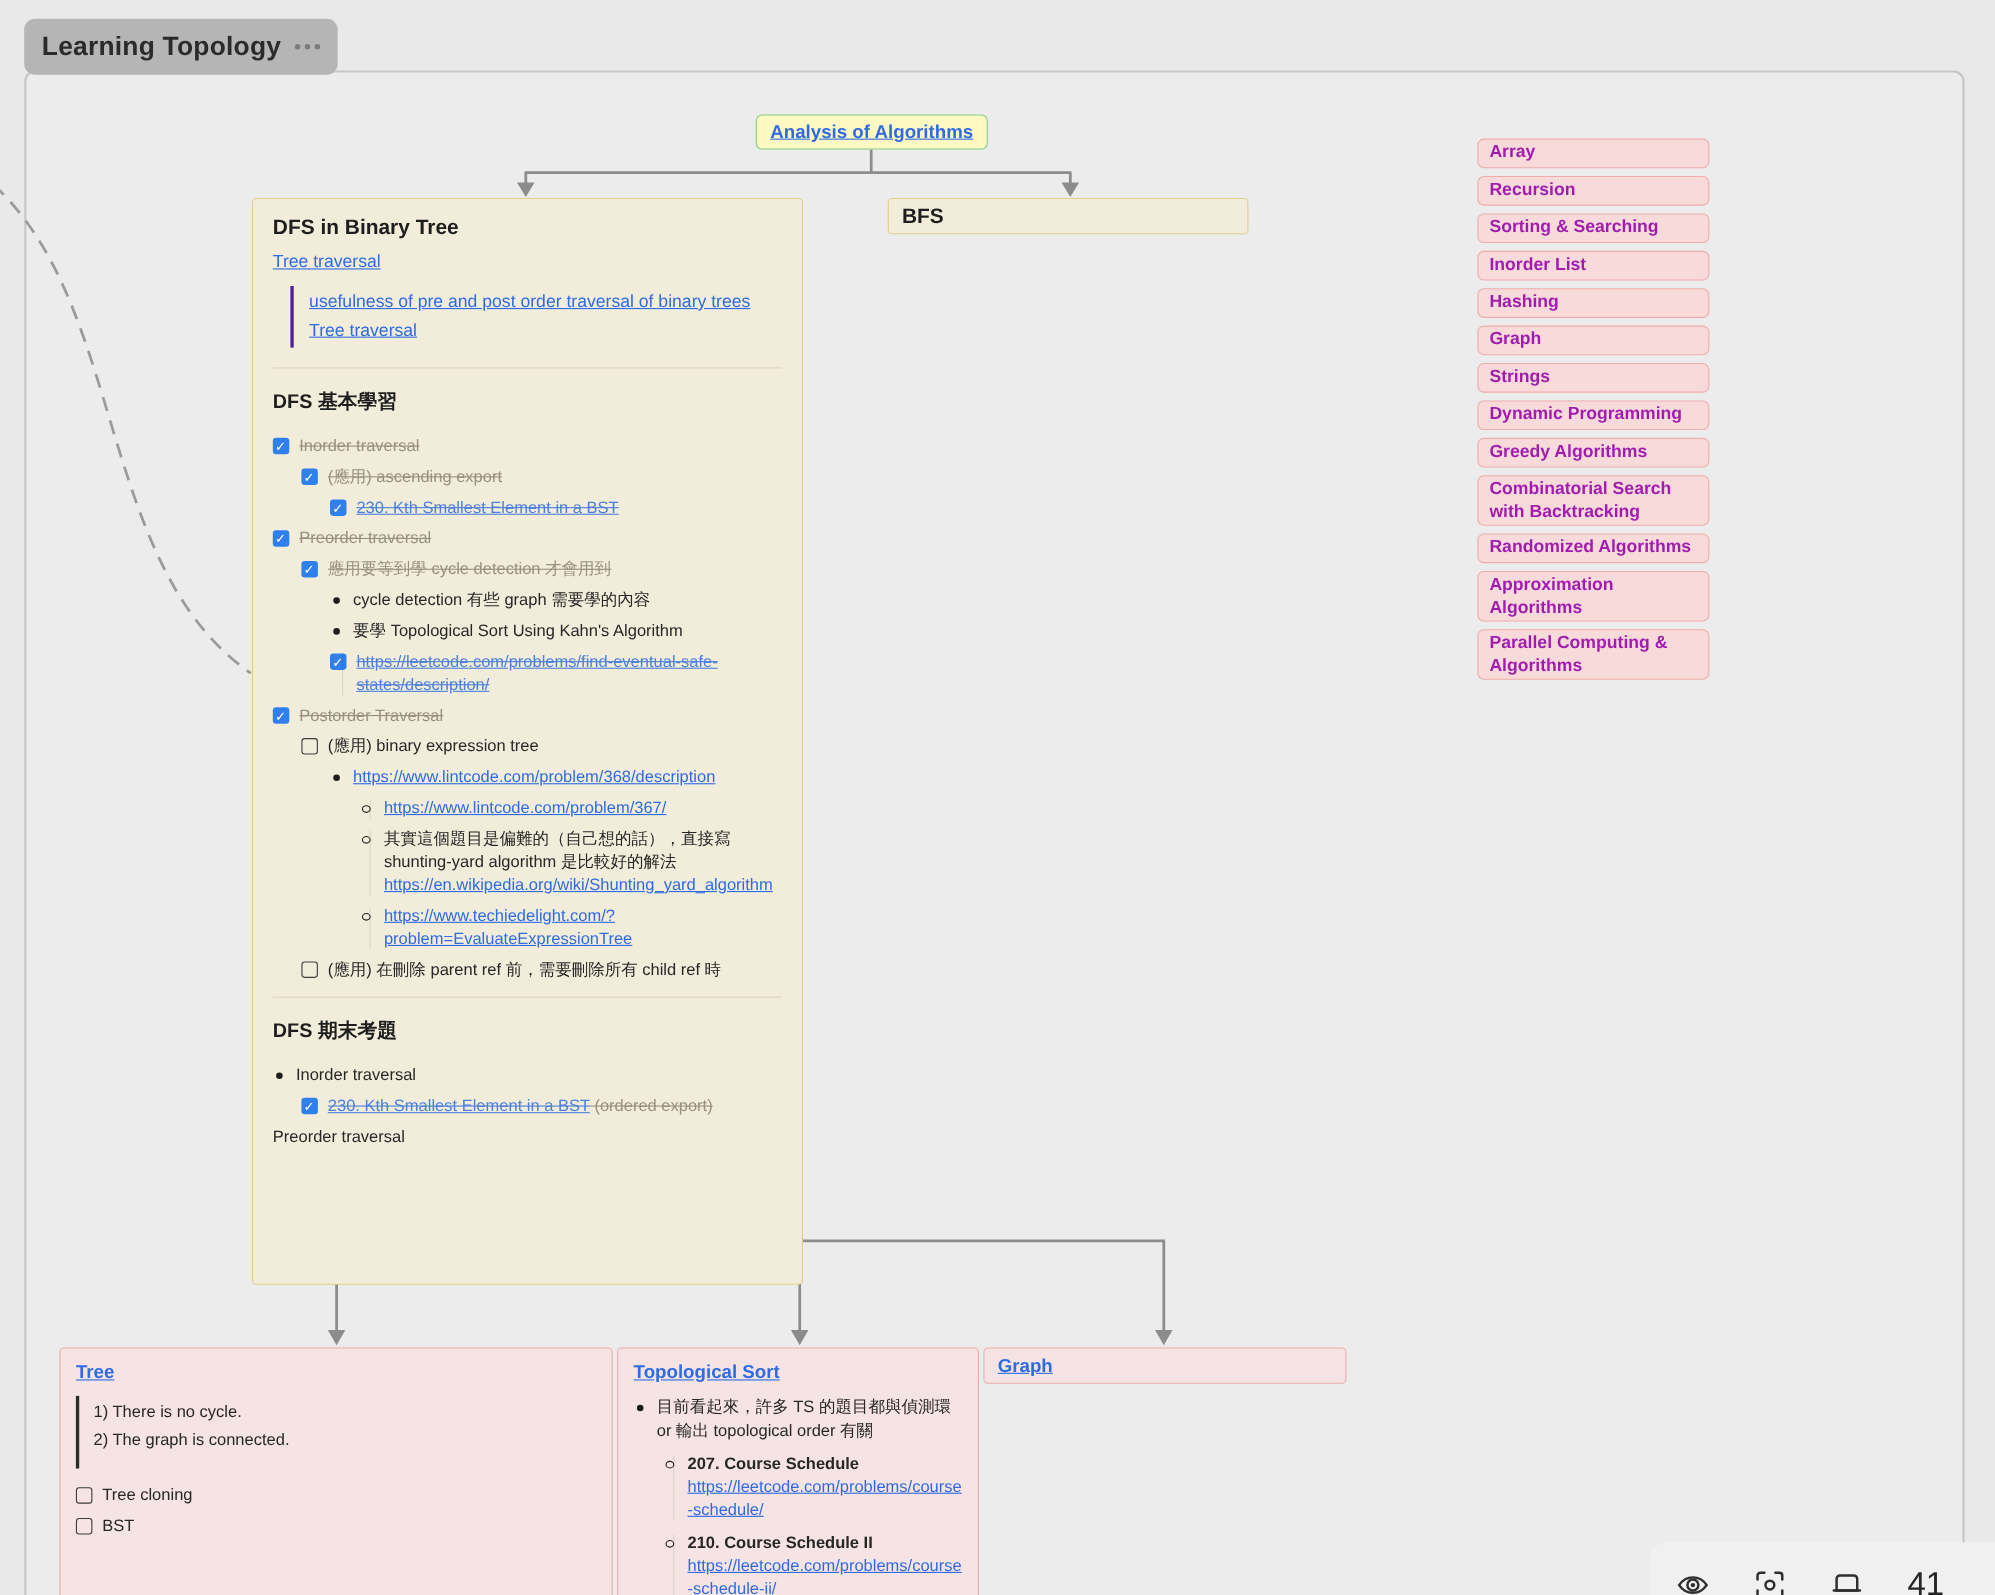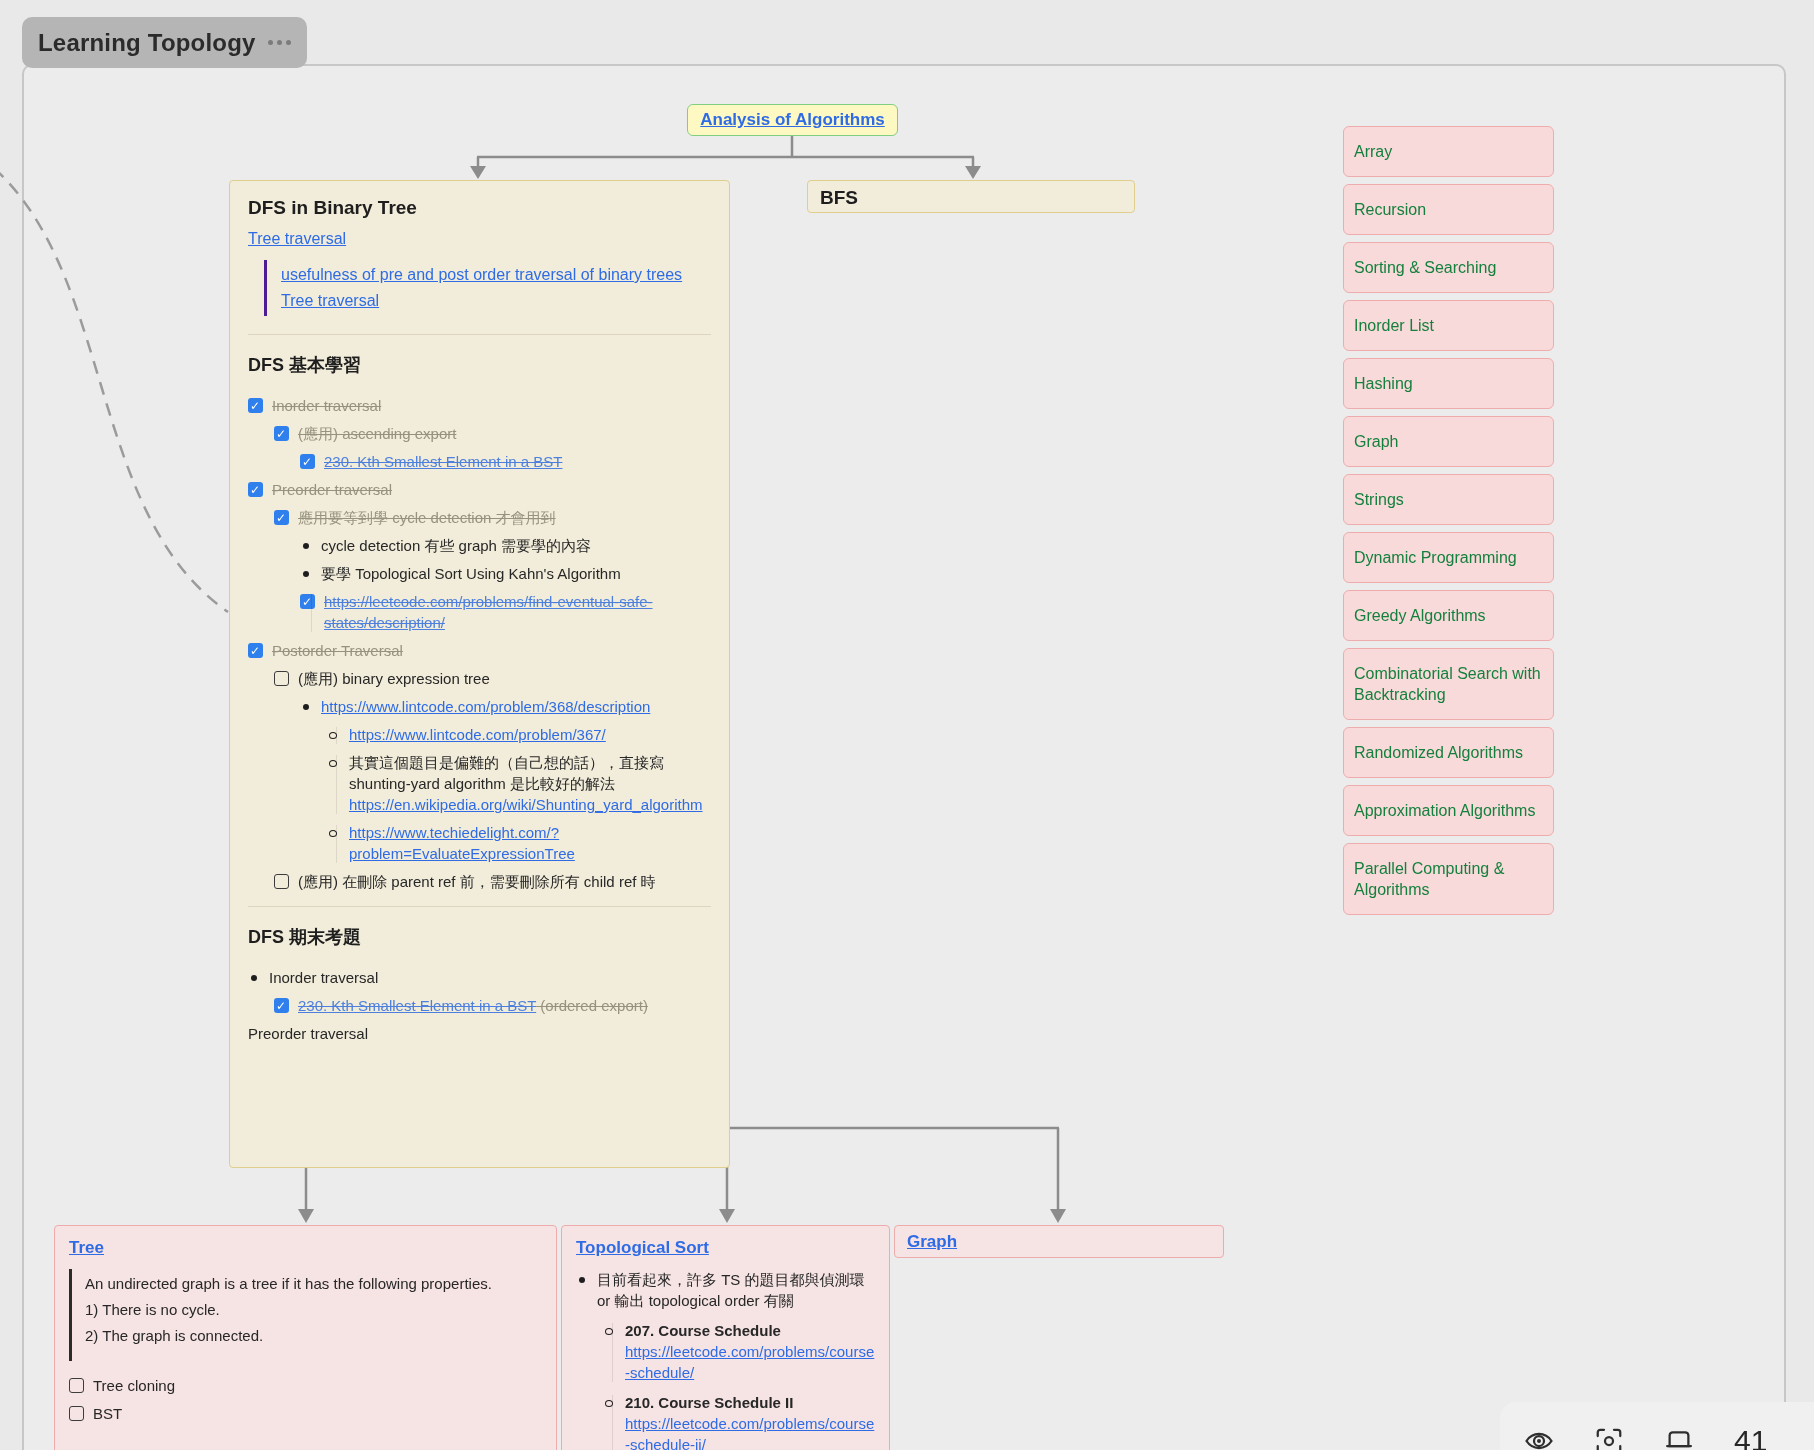--- a/index.html
+++ b/index.html
@@ -62,21 +62,21 @@
   .cb.off{border:1.7px solid #3c3c3c;background:transparent;}
   .mk{flex:0 0 6px;width:6px;height:6px;margin:8px 12px 0 3px;border-radius:50%;}
   .mk.dot{background:#1e1e1e;}
   .mk.ring{border:1.4px solid #1e1e1e;background:transparent;width:5px;height:5px;}
   .gd{position:relative;}
   .gd::before{content:"";position:absolute;left:-13px;top:3px;bottom:1px;width:1px;background:rgba(0,0,0,0.09);}
   
   .tagcol{position:absolute;left:1343px;top:126px;width:211px;display:flex;flex-direction:column;gap:7px;z-index:5;}
   .tag{
     background:#f8dada;border:1.5px solid #efacac;border-radius:6px;
-    padding:14px 10px;font-size:16px;font-weight:normal;color:#15803d;
+    padding:1px 10px;font-size:16px;font-weight:bold;color:#a21caf;
     line-height:21px;box-sizing:border-box;min-height:27px;
   }
   
   .tree-box{left:54px;top:1225px;width:503px;height:300px;padding:10px 14px;}
   .topo-box{left:561px;top:1225px;width:329px;height:300px;padding:10px 14px;}
   .graph-box{left:894px;top:1225px;width:330px;height:33px;padding:4px 12px;}
   .head-link{font-size:17px;font-weight:bold;line-height:23px;}
   .tree-bq{border-left:3px solid #2b2b2b;padding:2px 0 2px 13px;margin:10px 0 14px;font-size:15px;line-height:26px;}
   .tree-bq .gap{height:10px;}
   .topo .r{margin-bottom:9px;}
@@ -242,21 +242,20 @@
     <div class="tag">Greedy Algorithms</div>
     <div class="tag">Combinatorial Search with Backtracking</div>
     <div class="tag">Randomized Algorithms</div>
     <div class="tag">Approximation Algorithms</div>
     <div class="tag">Parallel Computing &amp; Algorithms</div>
   </div>
 
   <div class="node pink tree-box">
     <a class="lk head-link">Tree</a>
     <div class="tree-bq">
-      <div>An undirected graph is a tree if it has the following properties.</div>
       <div>1) There is no cycle.</div>
       <div>2) The graph is connected.</div>
       <div class="gap"></div>
     </div>
     <div class="r">
       <span class="cb off"></span>
       <span class="t">Tree cloning</span>
     </div>
     <div class="r">
       <span class="cb off"></span>

